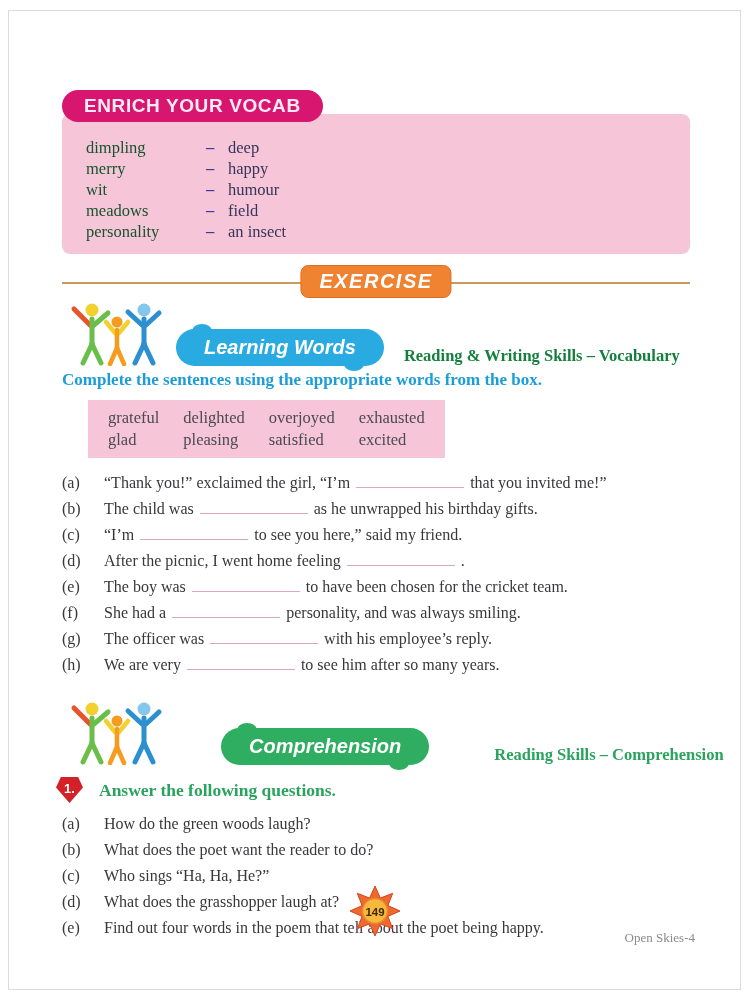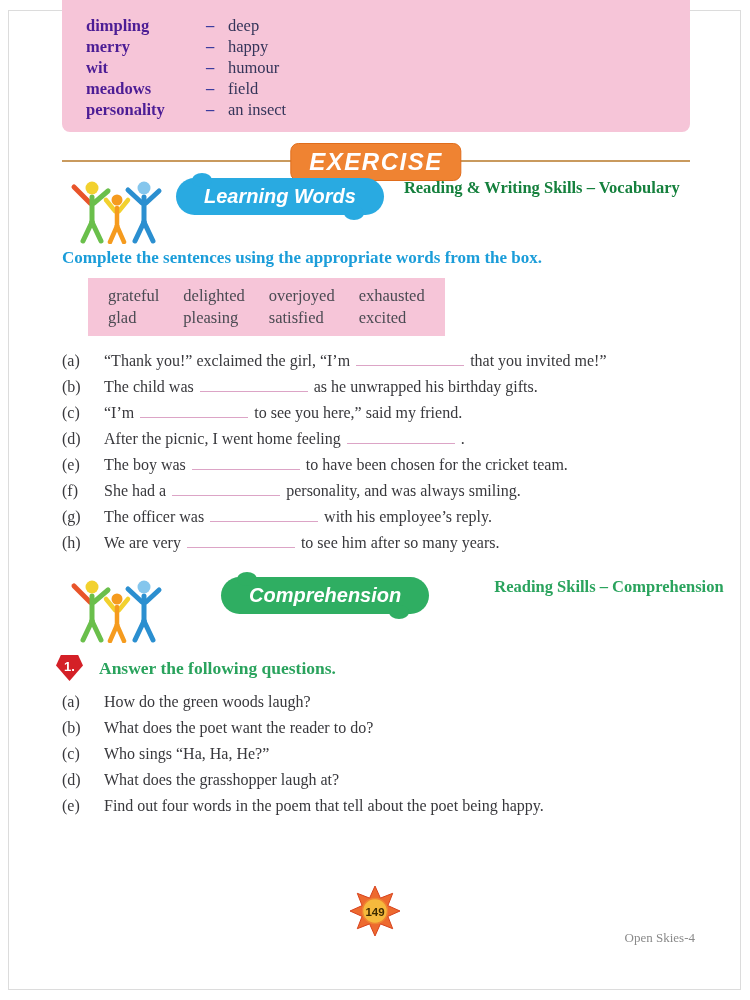--- a/index.html
+++ b/index.html
@@ -26,39 +26,39 @@
     position:relative; z-index:2;
   }
   .pink-box {
     margin-top:-8px; background:#f6c5d8; border-radius:8px;
     padding:24px 24px 12px; position:relative; z-index:1;
   }
   .vocab-grid {
     display:grid; grid-template-columns:120px 22px 1fr;
     row-gap:1px; font-size:16.5px; line-height:20px;
   }
-  .vocab-word { font-weight:bold; color:#4c1d95; }
+  .vocab-word { font-weight:normal; color:#14532d; }
   .vocab-dash { font-weight:bold; color:#3c3c9e; }
   .vocab-def  { color:#35355a; }
 
   
   .divider {
     margin-top:28px; height:2px; background:#c99a5e; position:relative;
   }
   .exercise-badge {
     position:absolute; left:50%; top:-17px; transform:translateX(-50%);
     background:#ef8332; border:1px solid #e06d1c; border-radius:8px;
     padding:4px 18px; color:#fff;
     font-family:"Liberation Sans", sans-serif;
-    font-style:italic; font-weight:bold; font-size:24px; letter-spacing:1.5px;
+    font-style:italic; font-weight:bold; font-size:20px; letter-spacing:1.5px;
     white-space:nowrap;
   }
 
   
-  .section-header { display:flex; align-items:flex-start; }
+  .section-header { display:flex; align-items:flex-end; }
   .lw-header { margin-top:16px; }
   .comp-header { margin-top:24px;gap:45px; }
   .figures { flex:0 0 auto; }
   .cloud {
     position:relative; margin-left:10px; padding:7px 28px;
     border-radius:24px; color:#fff;
     font-family:"Liberation Sans", sans-serif;
     font-style:italic; font-weight:bold; font-size:20px;
     white-space:nowrap;
   }
@@ -119,20 +119,23 @@
   }
 </style>
 </head>
 <body>
 
 <div class="border-frame"></div>
 
 <div class="content">
 
   
+  <div class="vocab-badge">
+    <span>ENRICH YOUR VOCAB</span>
+  </div>
   <div class="pink-box">
     <div class="vocab-grid">
       <span class="vocab-word">dimpling</span>
       <span class="vocab-dash">–</span>
       <span class="vocab-def">deep</span>
       <span class="vocab-word">merry</span>
       <span class="vocab-dash">–</span>
       <span class="vocab-def">happy</span>
       <span class="vocab-word">wit</span>
       <span class="vocab-dash">–</span>

